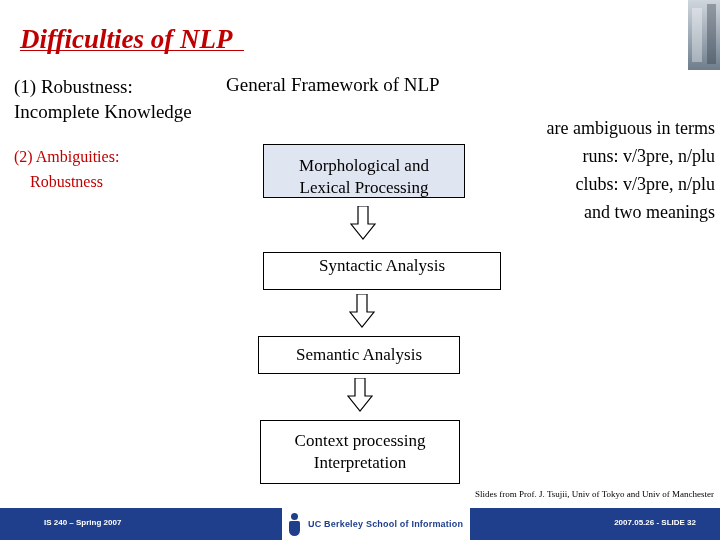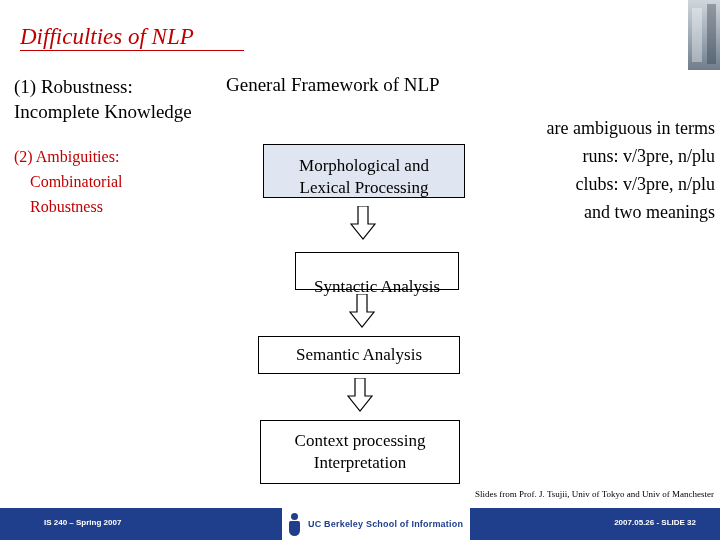--- a/index.html
+++ b/index.html
@@ -52,22 +52,22 @@
     left: 19px; top: 4px;
     width: 9px; height: 60px;
     background: rgba(40,50,60,0.35);
   }
 
   .slide-title {
     position: absolute;
     left: 20px;
     top: 24px;
     font-family: "Liberation Serif", serif;
-    font-size: 23px;
-    font-weight: normal;
+    font-size: 27px;
+    font-weight: bold;
     font-style: italic;
     color: #c00000;
     letter-spacing: 0px;
     white-space: nowrap;
   }
   .title-underline {
     position: absolute;
     left: 20px;
     top: 50px;
     width: 224px;
@@ -129,24 +129,23 @@
   }
   .box-morph {
     left: 263px;
     top: 144px;
     width: 202px;
     height: 54px;
   }
   .box-syntactic {
     left: 263px;
     top: 252px;
-    width: 164px;
+    width: 238px;
     height: 38px;
-    padding-top: 23px;
-    margin-left: 32px;
+    padding-top: 2px;
   }
   .box-semantic {
     left: 258px;
     top: 336px;
     width: 202px;
     height: 38px;
     padding-top: 7px;
   }
   .box-context {
     left: 260px;
@@ -273,21 +272,20 @@
   <div class="slide-title">Difficulties of NLP</div>
   <div class="title-underline"></div>
 
   <div class="left-item1">
     <span>(1) Robustness:</span>
     <span class="l2">Incomplete Knowledge</span>
   </div>
 
   <div class="left-item2">
     <span>(2) Ambiguities:</span>
-    <span class="sub">Combinatorial</span>
     <span class="sub">Robustness</span>
   </div>
 
   <div class="framework-heading">General Framework of NLP</div>
 
   <div class="flow-box box-morph">
     <div>Morphological and</div>
     <div>Lexical Processing</div>
   </div>
 

